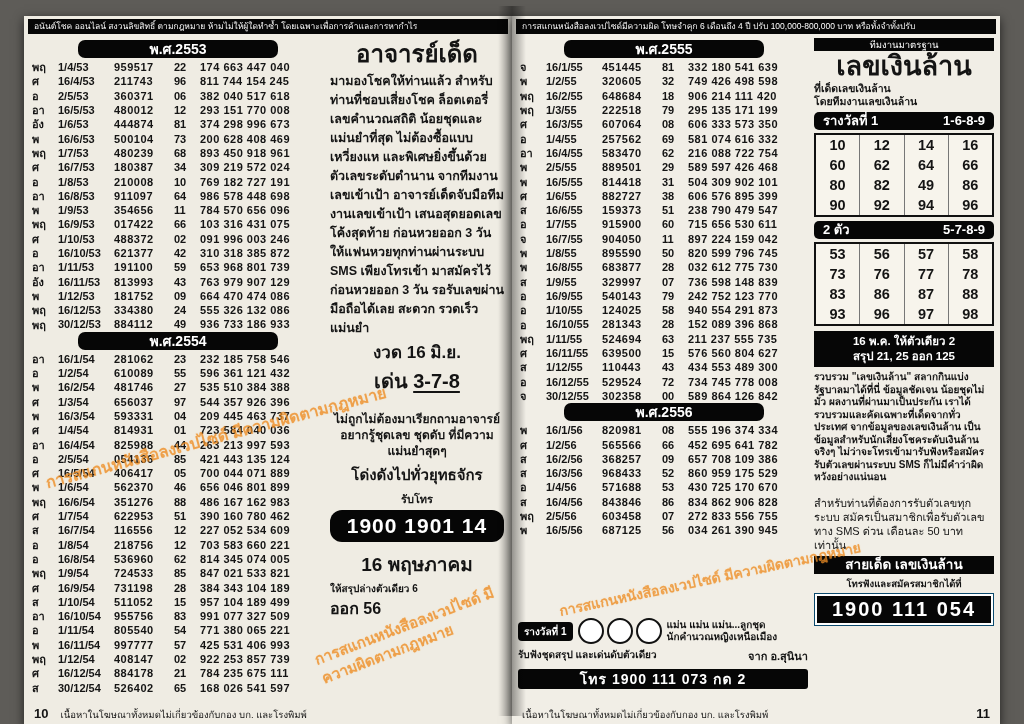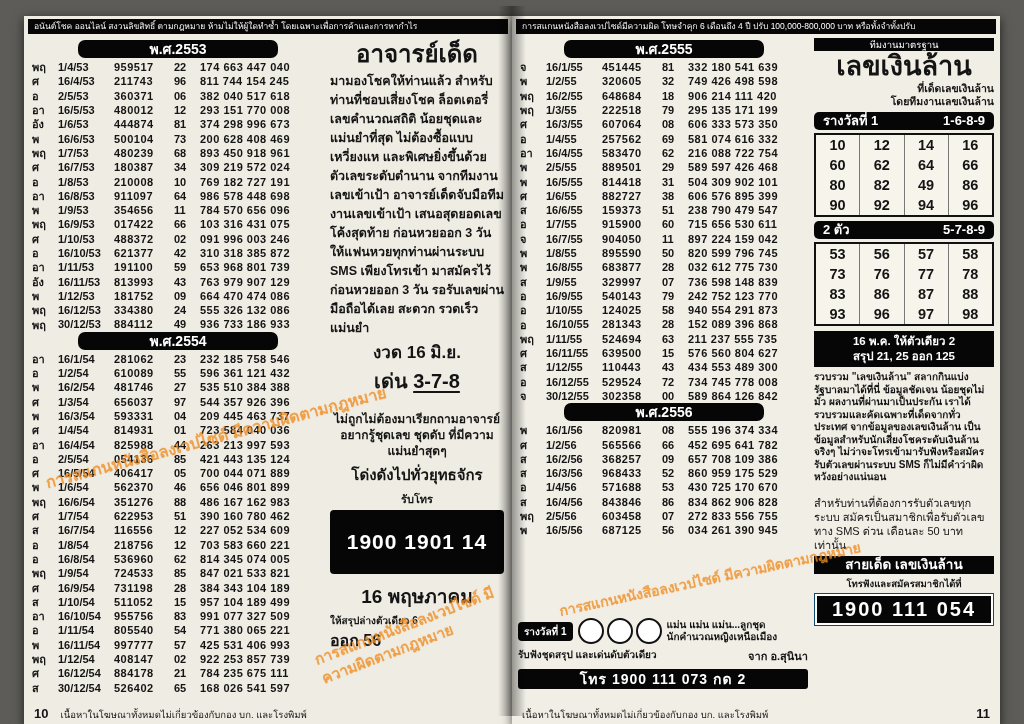--- a/index.html
+++ b/index.html
@@ -27,29 +27,29 @@
   .ajarn-para{font-size:12.5px;font-weight:bold;line-height:19px;margin-top:4px}
   .gwd{font-size:17px;font-weight:bold;text-align:center;}
   .den{font-size:20px;font-weight:bold;text-align:center}
   .den u{text-underline-offset:3px}
   .numlines{margin-top:4px}
   .numline{font-size:22px;font-weight:bold;text-align:center;letter-spacing:5px;line-height:29px}
   .ajarn-note{font-size:12px;font-weight:bold;line-height:16px;margin-top:14px;text-align:center}
   .famous{font-size:15px;font-weight:bold;text-align:center;margin-top:4px}
   .call-label{font-size:11px;font-weight:bold;text-align:center;margin-top:3px}
   .phonebox{background:#060606;color:#fff;font-size:21px;font-weight:bold;text-align:center;
-            padding:20px 2px;border-radius:4px;margin-top:2px;letter-spacing:1px}
+            padding:4px 2px;border-radius:12px;margin-top:2px;letter-spacing:1px}
   .date-big{font-size:19px;font-weight:bold;text-align:center;margin-top:7px}
   .sum-line{font-size:10px;font-weight:bold;text-align:left;margin-top:2px}
   .out-line{font-size:16px;font-weight:bold;}
   
   .sidebar{position:absolute;left:302px;top:22px;width:180px}
   .side-tag{background:#060606;color:#fff;font-size:9.5px;text-align:center;height:13px;line-height:13px}
   .side-title{font-size:27px;font-weight:bold;text-align:center;line-height:31px}
-  .side-sub{font-size:10.5px;font-weight:bold;text-align:right;line-height:13px}
+  .side-sub{font-size:10.5px;font-weight:bold;text-align:left;line-height:13px}
   .side-bar{background:#060606;color:#fff;font-weight:bold;font-size:13px;height:18px;line-height:18px;
             display:flex;justify-content:space-between;padding:0 9px;border-radius:5px;margin-top:4px}
   .side-grid{border:2px solid #111;margin-top:3px;background:#f7f4ec}
   .sg-row{display:flex;height:20px;line-height:20px}
   .sg-row span{flex:1;text-align:center;font-size:14.5px;font-weight:bold;border-right:1px solid #777}
   .sg-row span:last-child{border-right:none}
   .side-black-note{background:#060606;color:#fff;font-weight:bold;font-size:11.5px;line-height:15px;
                    text-align:center;padding:3px 2px;margin-top:5px}
   .side-para{font-size:10px;font-weight:bold;line-height:12.5px;margin-top:4px}
   .side-para2{font-size:11px;font-weight:normal;line-height:14px;margin-top:12px}

